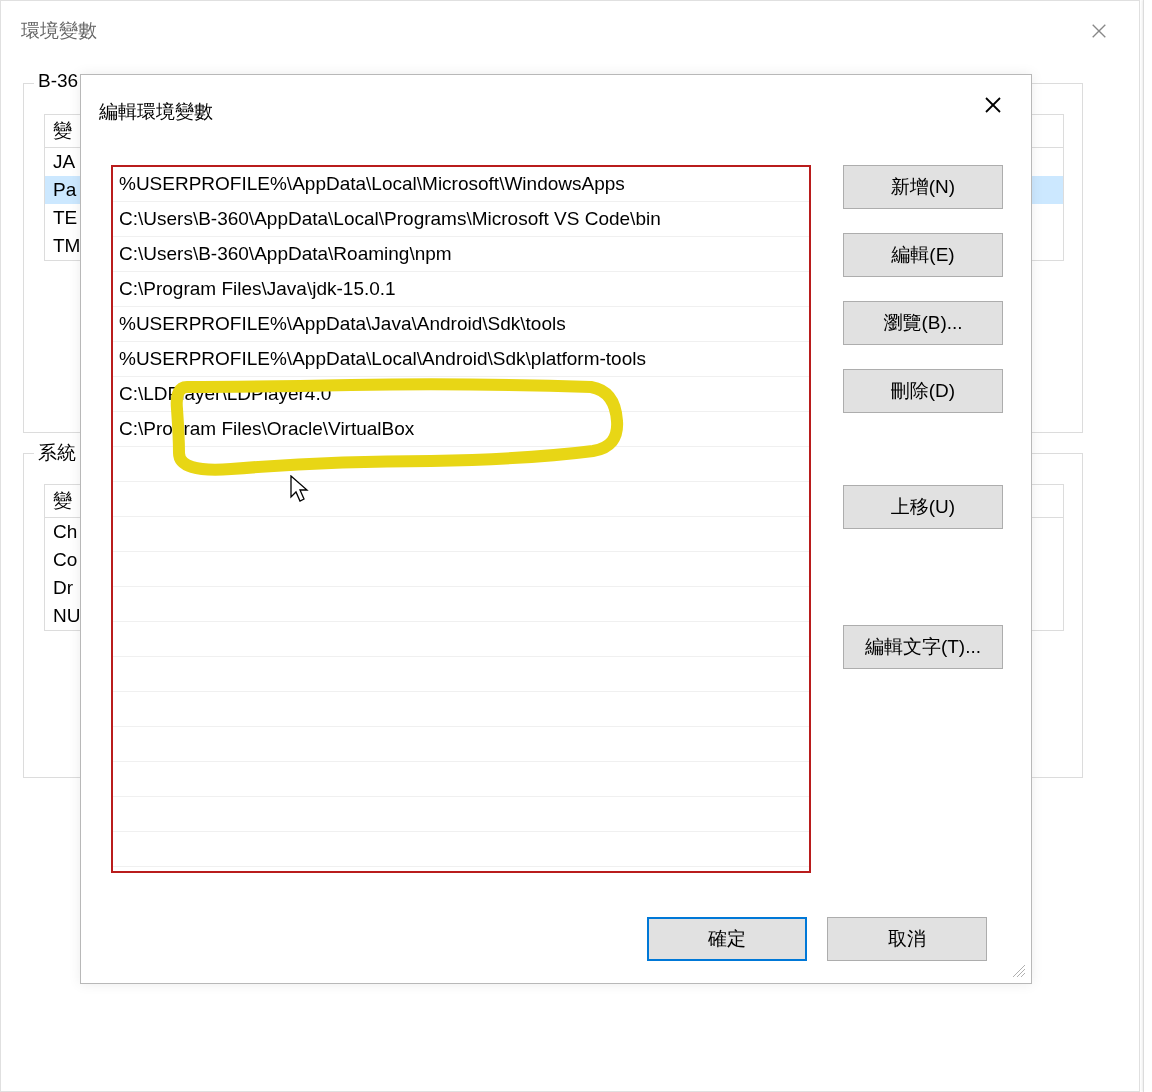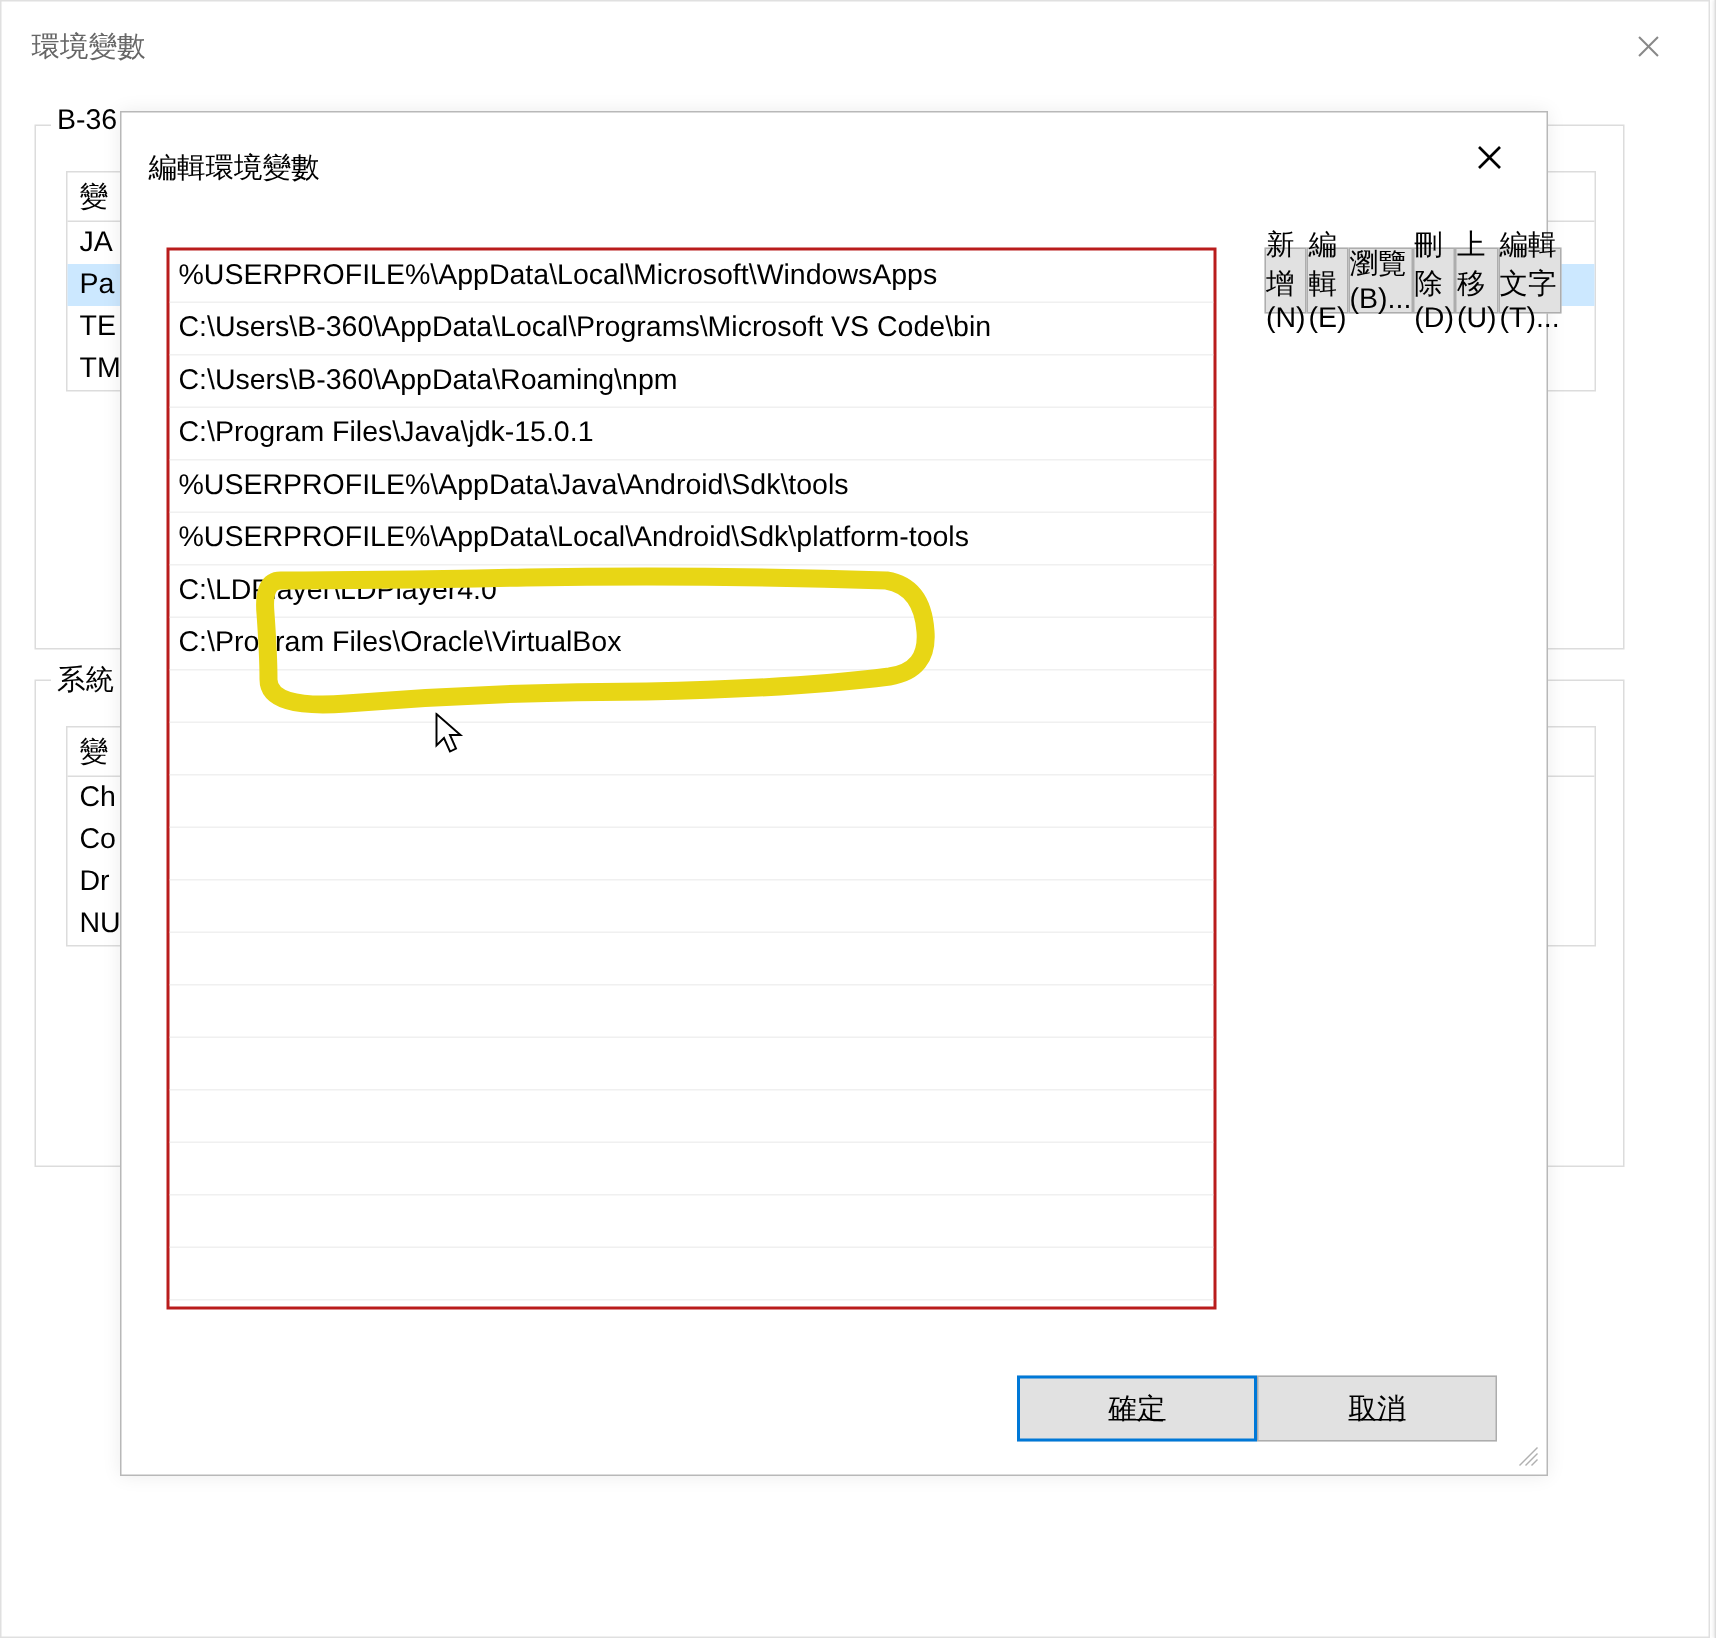--- a/index.html
+++ b/index.html
@@ -155,41 +155,42 @@
     height: 34px;
     border-bottom: 1px solid #f0f0f0;
   }
 
   .side-buttons {
     position: absolute;
     right: 28px;
     top: 90px;
     width: 160px;
     display: flex;
+    flex-direction: column;
   }
   .win-button {
     height: 44px;
     border: 1px solid #adadad;
     background: #e1e1e1;
     display: flex;
     align-items: center;
     justify-content: center;
     font-size: 19px;
     box-sizing: border-box;
     cursor: default;
   }
   .gap-sm { height: 24px; }
   .gap-md { height: 72px; }
 
   .bottom-buttons {
     position: absolute;
-    right: 33px;
+    right: 44px;
     bottom: 22px;
     display: flex;
-    text-decoration: underline;
+    gap: 20px;
   }
   .bottom-buttons .win-button {
     width: 160px;
   }
   .win-button.primary {
     border: 2px solid #0078d7;
   }
 
   .resize-grip {
     position: absolute;

